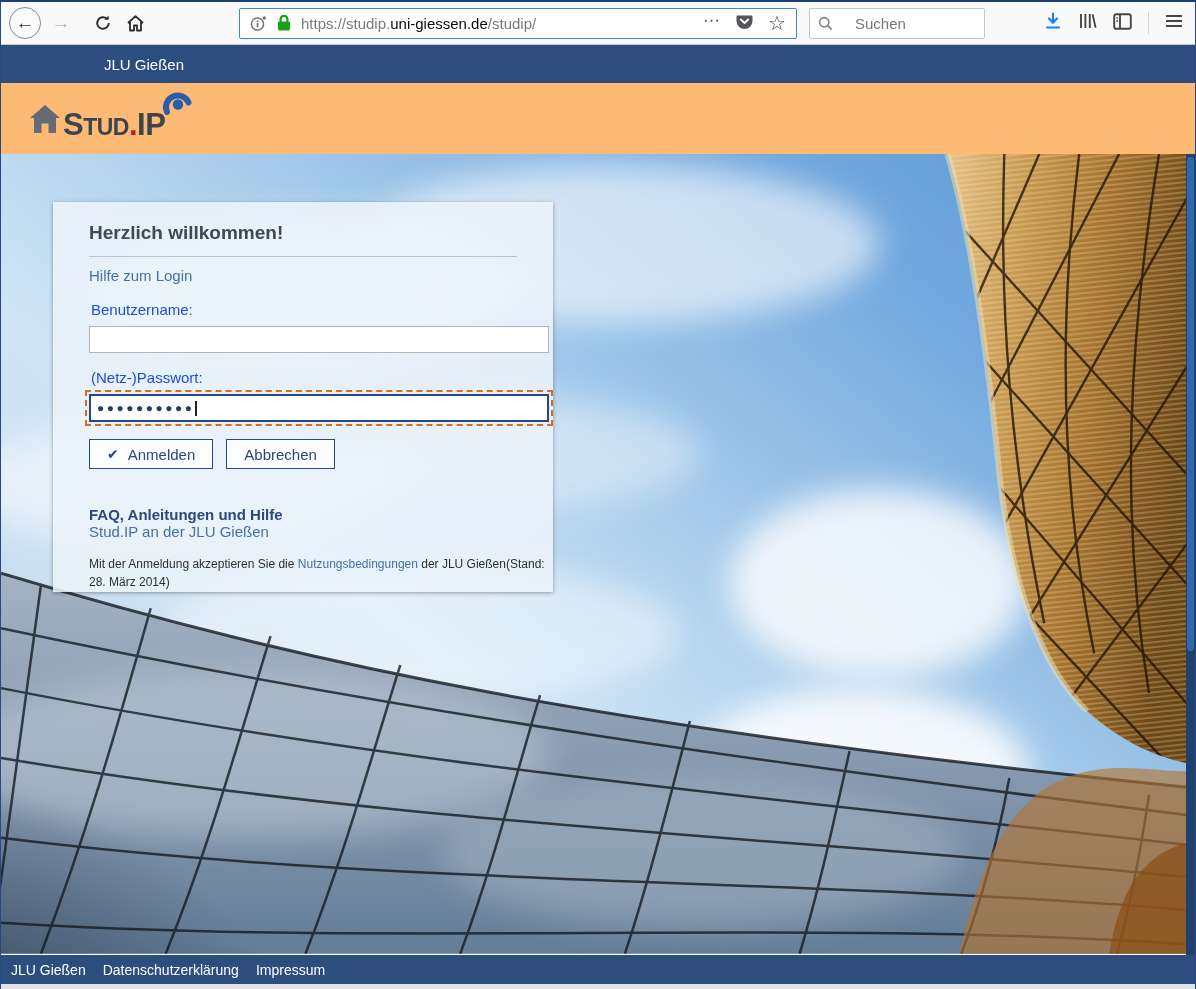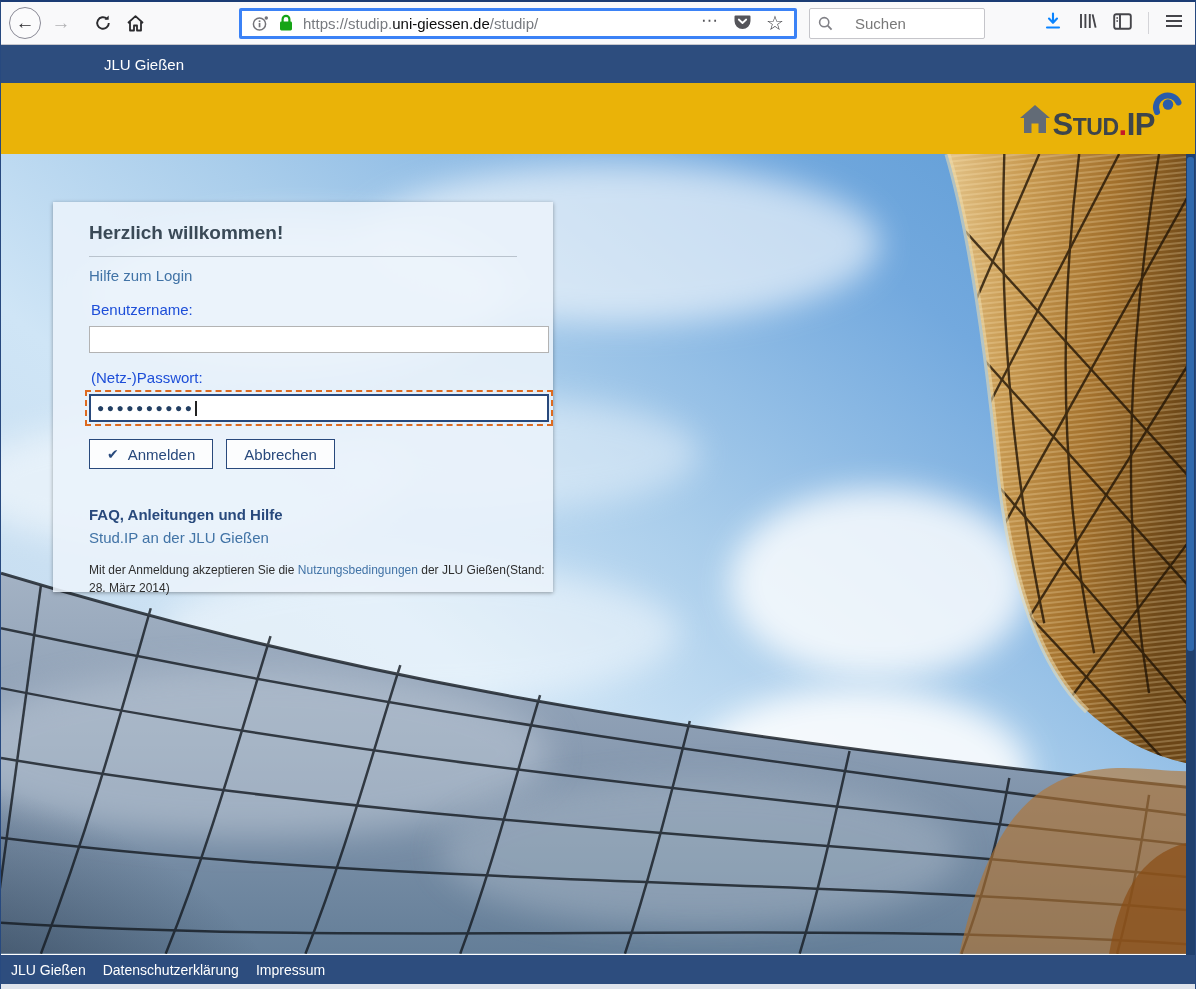--- a/index.html
+++ b/index.html
@@ -6,39 +6,39 @@
   html,body { width:1196px; height:989px; }
   body { font-family:"Liberation Sans", sans-serif; background:#fff; overflow:hidden; }
   .page { width:1196px; height:989px; border-top:2px solid #1b3c74; border-left:1px solid #27497f; border-right:1px solid #27497f; display:flex; flex-direction:column; }
 
   
   .chrome { height:43px; background:#f9f9fa; border-bottom:1px solid #c7c7cc; display:flex; align-items:center; padding:0 8px; flex:0 0 auto; }
   .nav-btn { width:32px; height:32px; display:flex; align-items:center; justify-content:center; border-radius:50%; font-size:19px; color:#2b2b2e; flex:0 0 auto; }
   .nav-btn.back { border:1px solid #8a8a96; background:#fbfbfc; margin-right:4px; }
   .nav-btn.fwd { color:#b1b1b3; margin-right:10px; }
   .nav-btn svg { display:block; }
-  .url-bar { margin-left:88px; width:558px; height:31px; background:#fff; border:3px solid #3b82f6; border-radius:2px; display:flex; align-items:center; padding:0 10px; }
+  .url-bar { margin-left:88px; width:558px; height:31px; background:#fff; border:1px solid #3b82f6; border-radius:2px; display:flex; align-items:center; padding:0 10px; }
   .url-bar .sep-ico { margin-right:9px; display:flex; align-items:center; }
   .url-text { font-size:15px; color:#777a7f; white-space:nowrap; flex:1 1 auto; overflow:hidden; }
   .url-text .host { color:#0c0c0d; }
   .urlbar-right { display:flex; align-items:center; gap:14px; margin-left:8px; }
   .ellipsis { font-size:17px; color:#55555a; letter-spacing:1px; line-height:1; padding-bottom:6px; }
   .star { font-size:20px; color:#3f3f43; line-height:1; }
   .search-bar { margin-left:12px; width:176px; height:31px; background:#fff; border:1px solid #c5c5ca; border-radius:2px; display:flex; align-items:center; padding:0 8px; gap:22px; }
   .search-bar input { border:none; outline:none; width:120px; font-size:15px; font-family:inherit; color:#0c0c0d; background:transparent; }
   .search-bar input::placeholder { color:#787878; opacity:1; }
   .chrome-right { margin-left:auto; display:flex; align-items:center; gap:16px; padding-right:4px; }
   .v-sep { width:1px; height:22px; background:#d4d4d8; }
 
   
   .navbar { height:38px; background:#2d4d7e; display:flex; align-items:center; flex:0 0 auto; }
   .navbar a { color:#fff; font-size:15px; text-decoration:none; margin-left:103px; }
 
   
-  .site-header { height:71px; background:#eab308; display:flex; align-items:center; justify-content:flex-end; padding:0 18px 0 26px; flex:0 0 auto; }
+  .site-header { height:71px; background:#fdba74; display:flex; align-items:center; justify-content:flex-start; padding:0 18px 0 26px; flex:0 0 auto; }
   .logo { position:relative; color:#3d454c; font-weight:bold; letter-spacing:-0.5px; white-space:nowrap; padding-right:22px; padding-top:12px; }
   .logo .lg { font-size:31px; }
   .logo .sm { font-size:23px; }
   .logo .dot { font-size:31px; color:#c61a27; }
   .logo .swirl { position:absolute; right:-6px; top:-6px; }
 
   
   .content { position:relative; height:801px; flex:0 0 auto; overflow:hidden; }
   .bg { position:absolute; inset:0; }
 
@@ -48,21 +48,21 @@
   .help-link { font-size:15px; color:#4173a6; text-decoration:none; display:inline-block;text-align:center; }
   .field-label { display:block; font-size:15px; color:#1d4ed8; margin:16px 0 8px 2px; }
   .text-input { width:460px; height:27px; border:1px solid #b3b3b3; background:#fff; font-size:14px; font-family:inherit; padding:0 7px; color:#222; outline:none; }
   .password-box { width:460px; height:28px; border:2px solid #28497c; outline:2px dashed #dd6a1f; outline-offset:2px; background:#fff; display:flex; align-items:center; padding:0 6px; }
   .password-box .dots { font-size:12px; letter-spacing:2.5px; color:#233f63; line-height:1; }
   .caret { width:1.5px; height:15px; background:#222; margin-left:1px; }
   .btn-row { display:flex; gap:13px; margin-top:17px; }
   .btn { height:30px; border:1px solid #28497c; background:#fcfdfe; color:#28497c; font-size:15px; font-family:inherit; display:flex; align-items:center; padding:0 17px; cursor:pointer; }
   .btn .chk { margin-right:9px; font-size:14px; }
   .faq-link { display:block; margin-top:37px; font-size:15px; font-weight:bold; color:#28497c; text-decoration:none; }
-  .studip-link { display:block; margin-top:6px; font-size:15px; color:#4173a6; text-decoration:none; }
+  .studip-link { display:block; font-size:15px; color:#4173a6; text-decoration:none; }
   .terms { margin-top:15px; font-size:12px; color:#2e2e2e; line-height:1.5; width:458px; }
   .terms a { color:#4173a6; text-decoration:none; }
 
   .scrollbar { position:absolute; right:0; top:0; width:9px; height:801px; background:#20406e; }
   .scroll-thumb { position:absolute; left:1px; top:3px; width:7px; height:494px; background:#2f68ac; border-radius:3px; }
 
   
   .footer { height:29px; background:#2d4d7e; display:flex; align-items:center; gap:17px; padding-left:10px; flex:0 0 auto; }
   .footer a { color:#fff; font-size:14px; text-decoration:none; }
   .bottom-strip { height:5px; background:#dfe4ec; flex:1 0 auto; }

